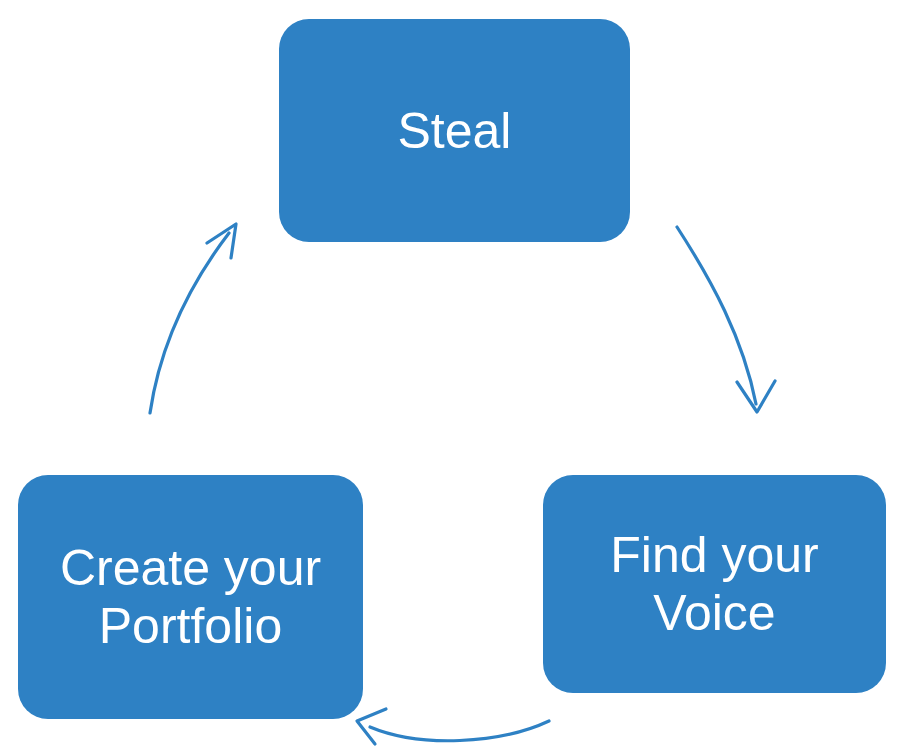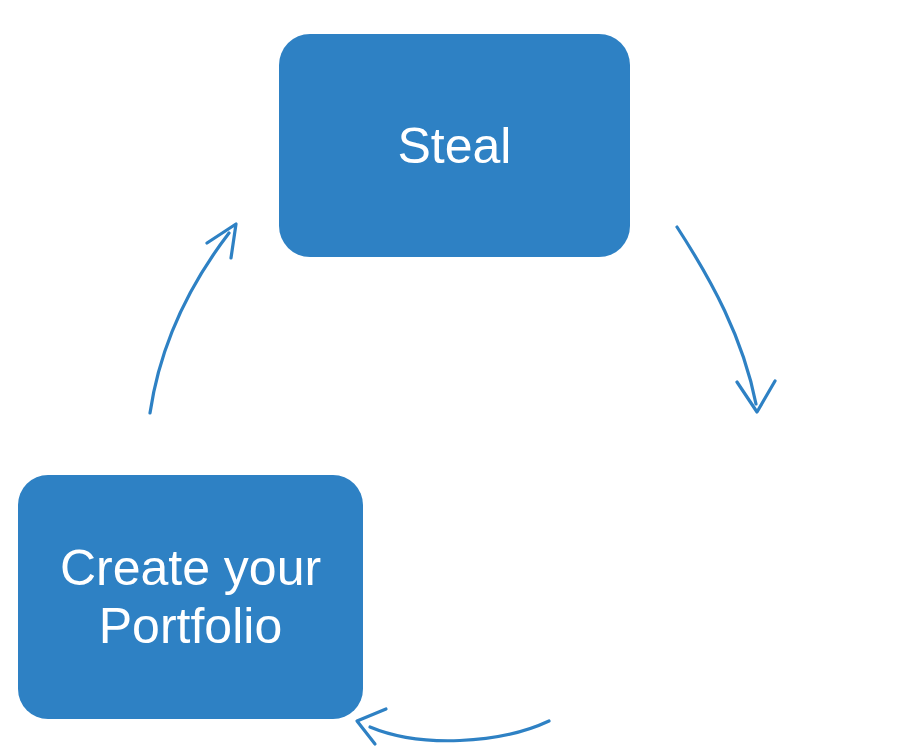--- a/index.html
+++ b/index.html
@@ -44,24 +44,23 @@
     font-size: 50px;
     font-weight: 400;
     line-height: 1.16;
     letter-spacing: 0px;
     white-space: pre-line;
     padding: 0 10px;
   }
   
   #node-steal {
     left: 279px;
-    top: 34px;
+    top: 19px;
     width: 351px;
     height: 223px;
-    border-radius: 31px;
   }
   #node-find-your-voice {
     left: 543px;
     top: 475px;
     width: 343px;
     height: 218px;
   }
   #node-create-your-portfolio {
     left: 18px;
     top: 475px;
@@ -90,19 +89,23 @@
       <path d="M 150 413 C 160 345 190 284 229 233" fill="none" stroke="#2E81C4" stroke-width="3.2" stroke-linecap="round" stroke-linejoin="round"></path>
       <path d="M 207 243 L 236 224 L 231 258" fill="none" stroke="#2E81C4" stroke-width="3.2" stroke-linecap="round" stroke-linejoin="round"></path>
     </g>
 
   </svg>
 
   <div class="node-box" id="node-steal" style="background: rgb(46, 129, 196);">
     <span class="node-label" style="color: rgb(255, 255, 255);">Steal</span>
   </div>
 
+  <div class="node-box" id="node-find-your-voice" style="background: rgb(46, 129, 196);">
+    <span class="node-label" style="color: rgb(255, 255, 255);">Find your
+Voice</span>
+  </div>
 
   <div class="node-box" id="node-create-your-portfolio" style="background: rgb(46, 129, 196);">
     <span class="node-label" style="color: rgb(255, 255, 255);">Create your
 Portfolio</span>
   </div>
 
 </div>
 
 </body></html>

